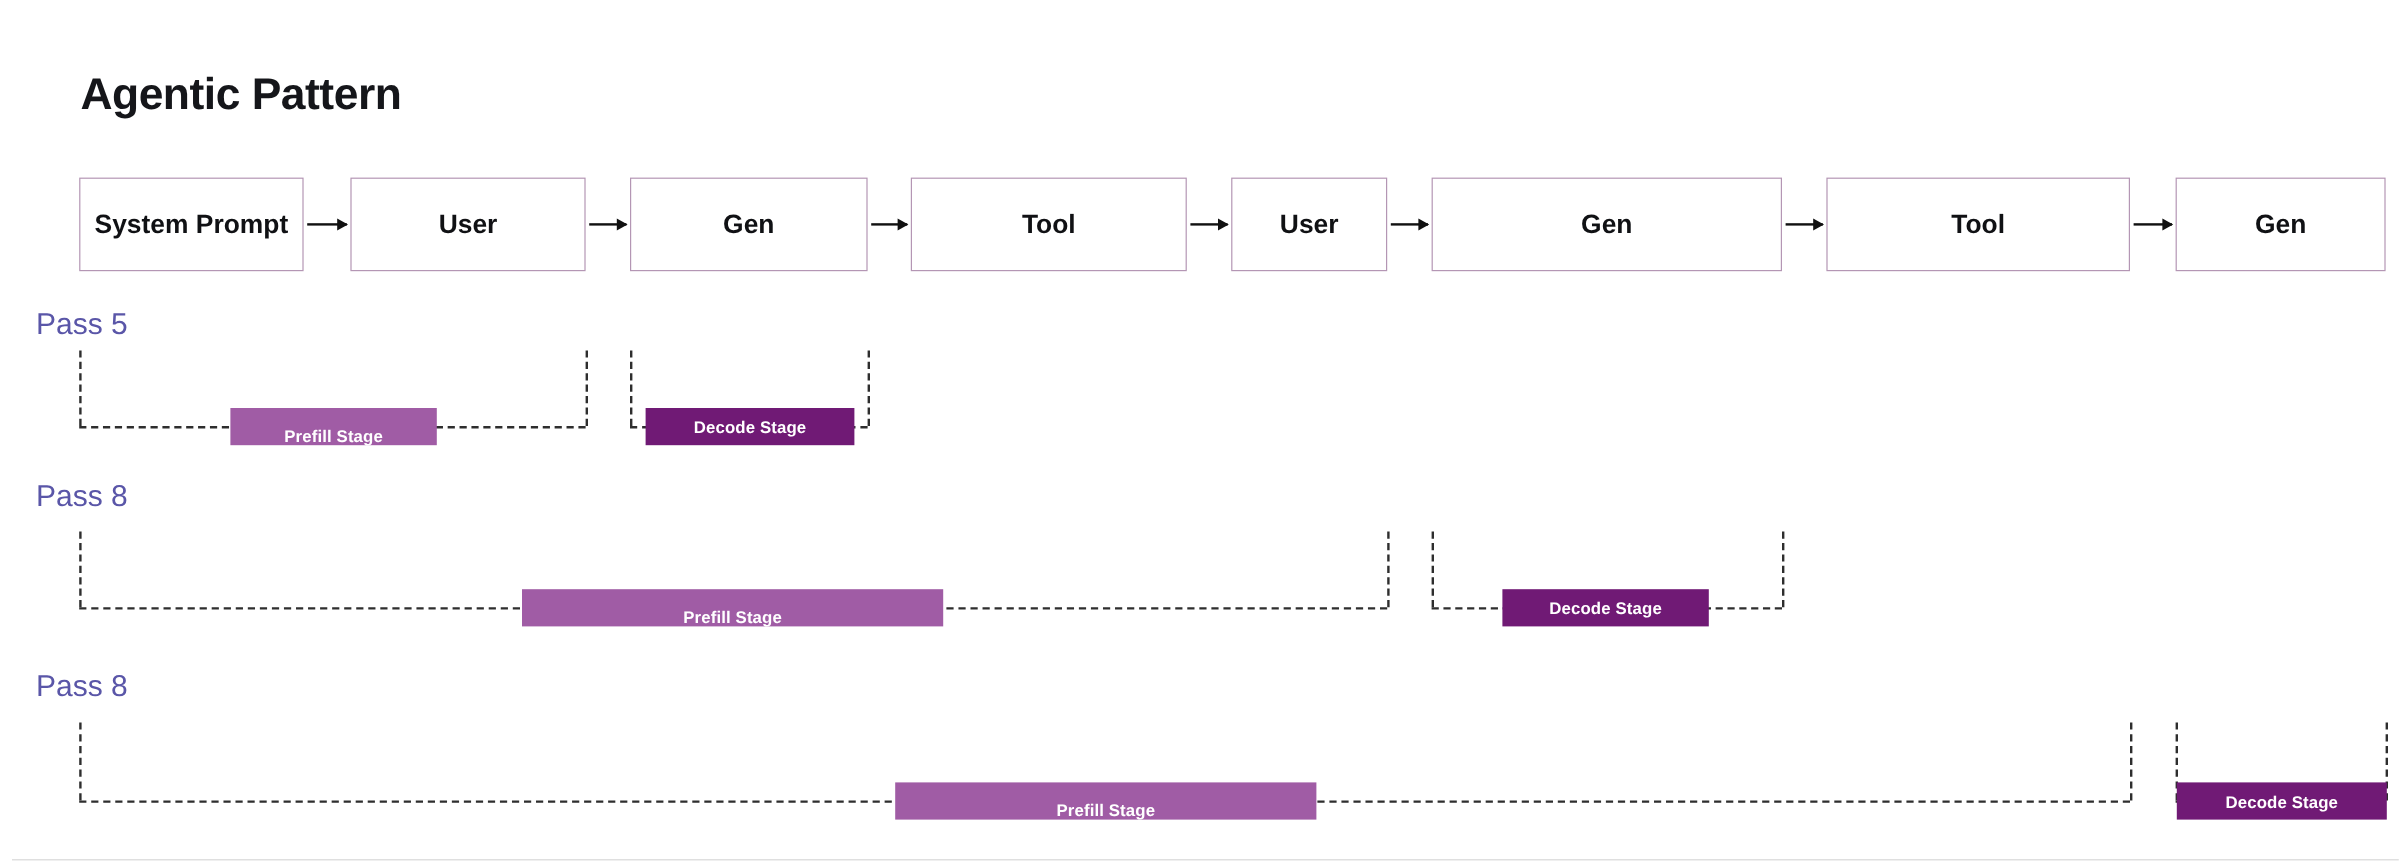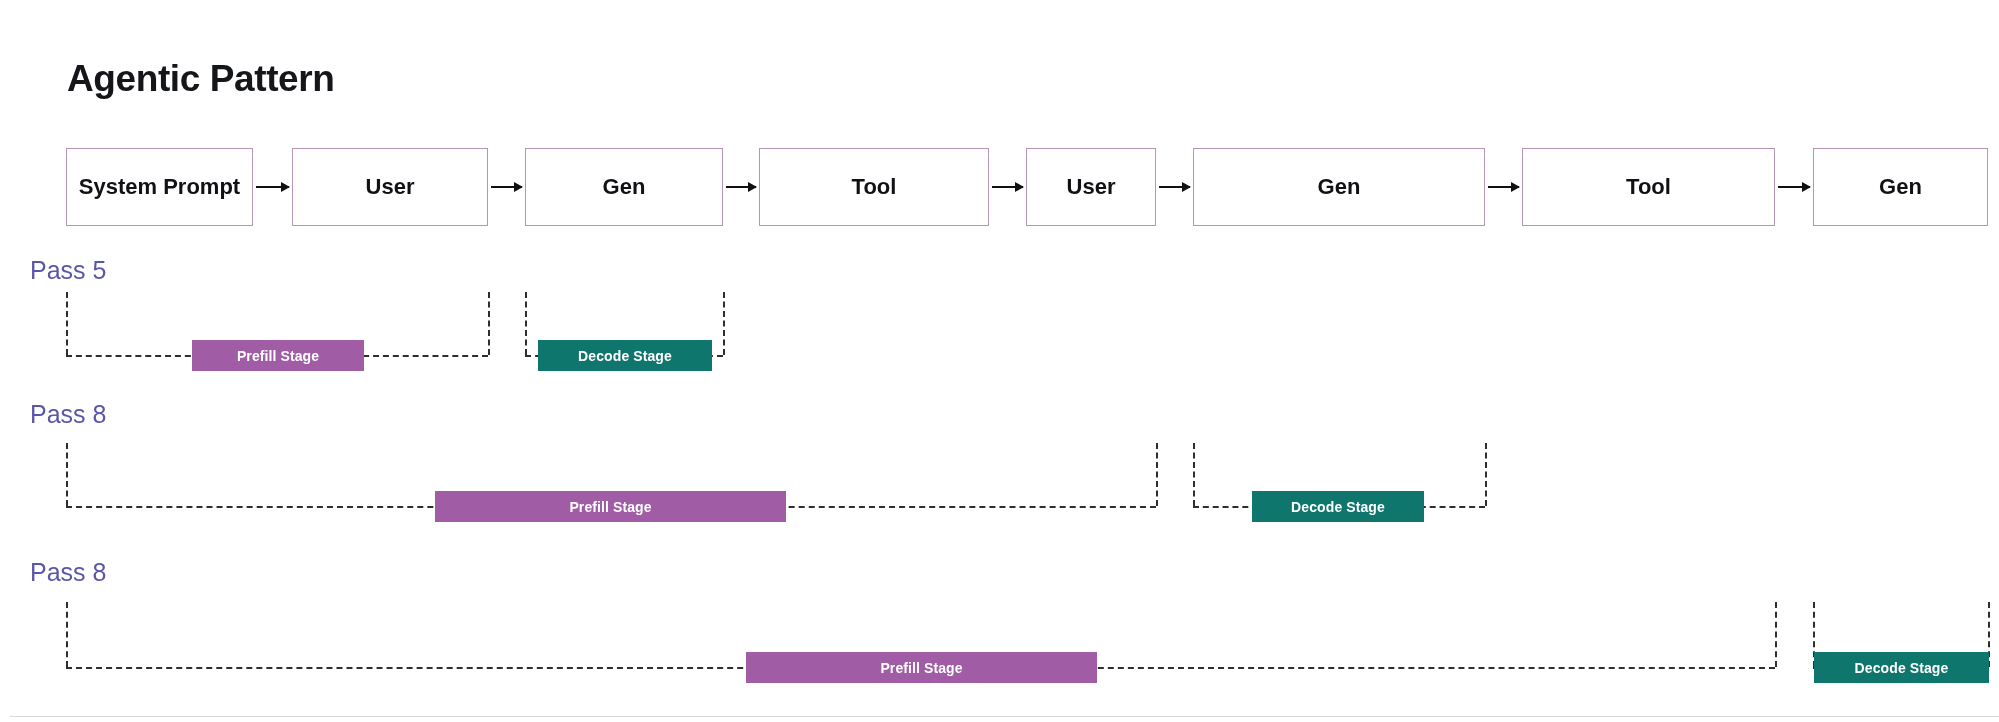--- a/index.html
+++ b/index.html
@@ -99,23 +99,24 @@
   .stage-bar {
     position: absolute;
     height: 31px;
     display: flex;
     align-items: center;
     justify-content: center;
     box-sizing: border-box;
   }
   .stage-bar.prefill {
     background: #a05ca5;
+    align-items: flex-end;
   }
   .stage-bar.decode {
-    background: #0f766e;
+    background: #701a75;
   }
   .stage-bar-label {
     font-size: 14px;
     font-weight: bold;
     color: #ffffff;
     white-space: nowrap;
     letter-spacing: 0.1px;
   }
 
   

